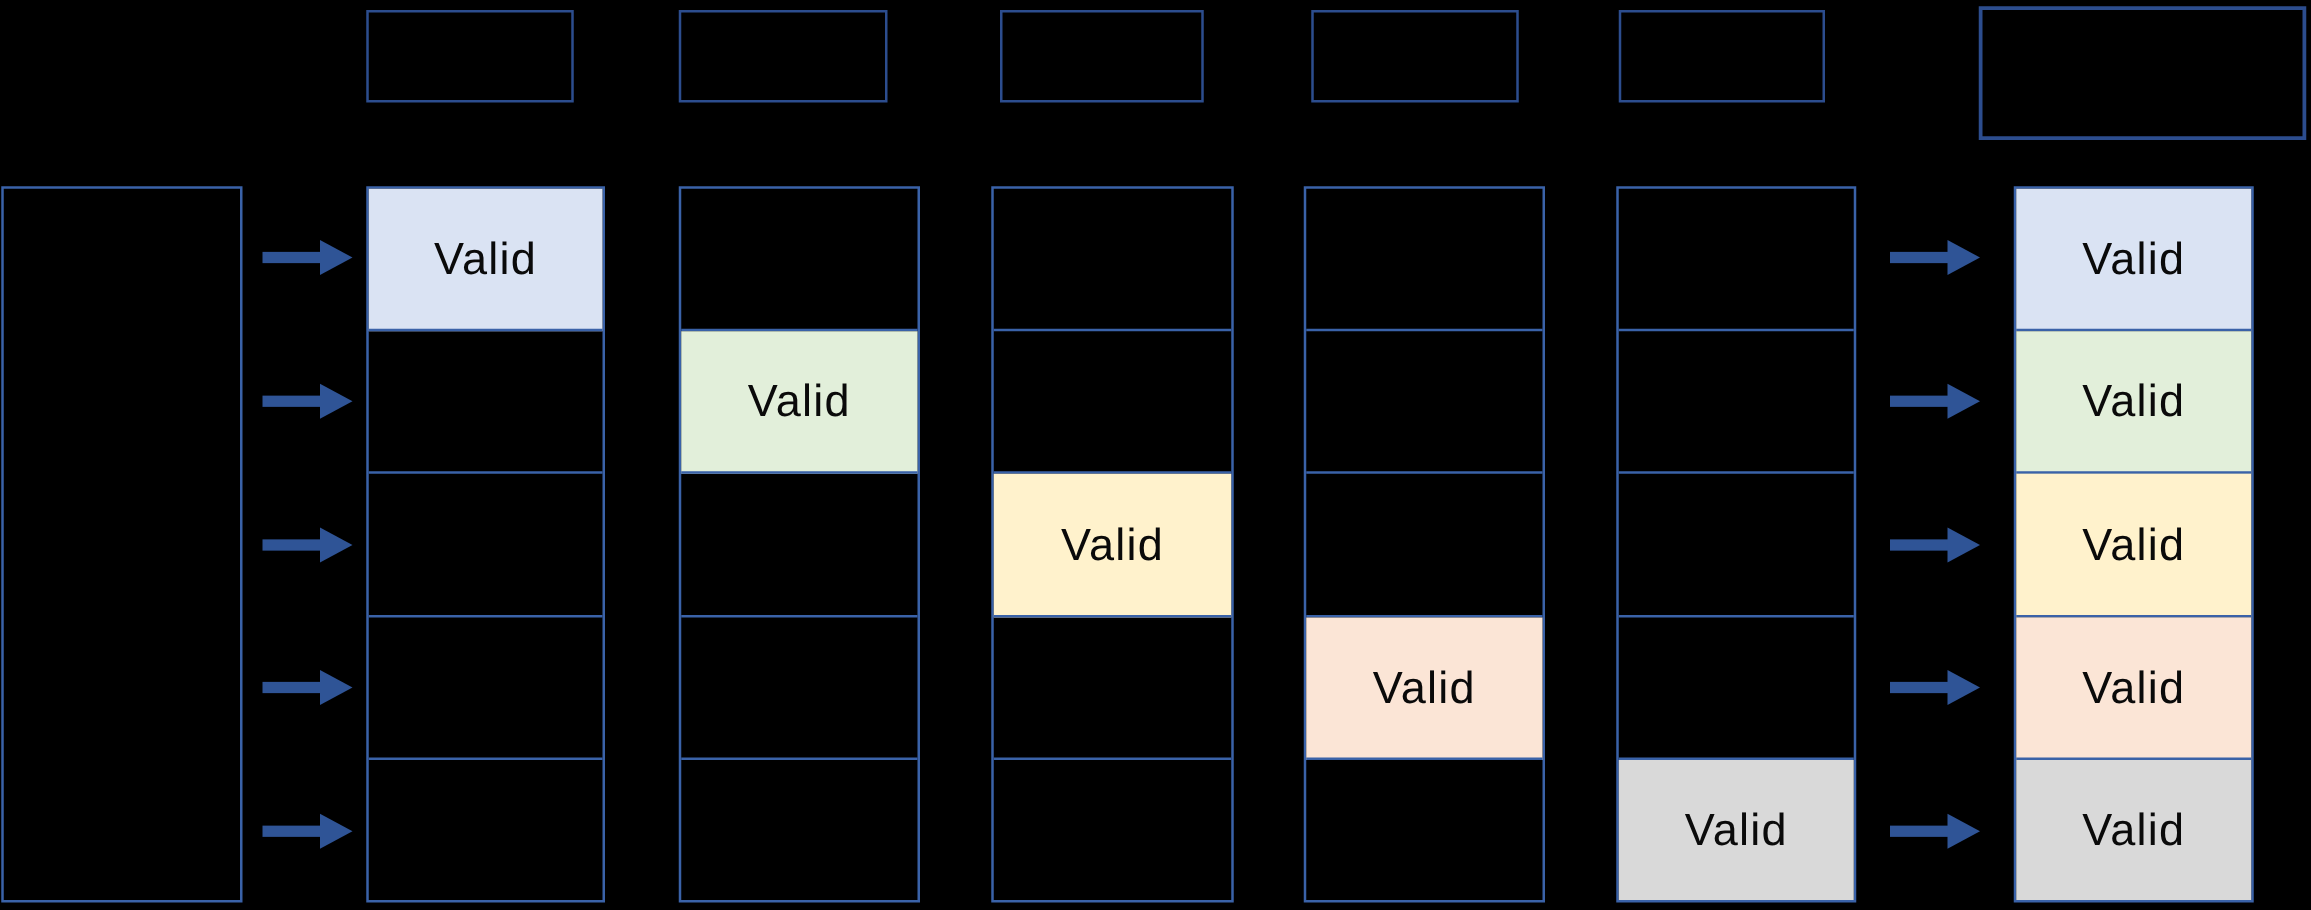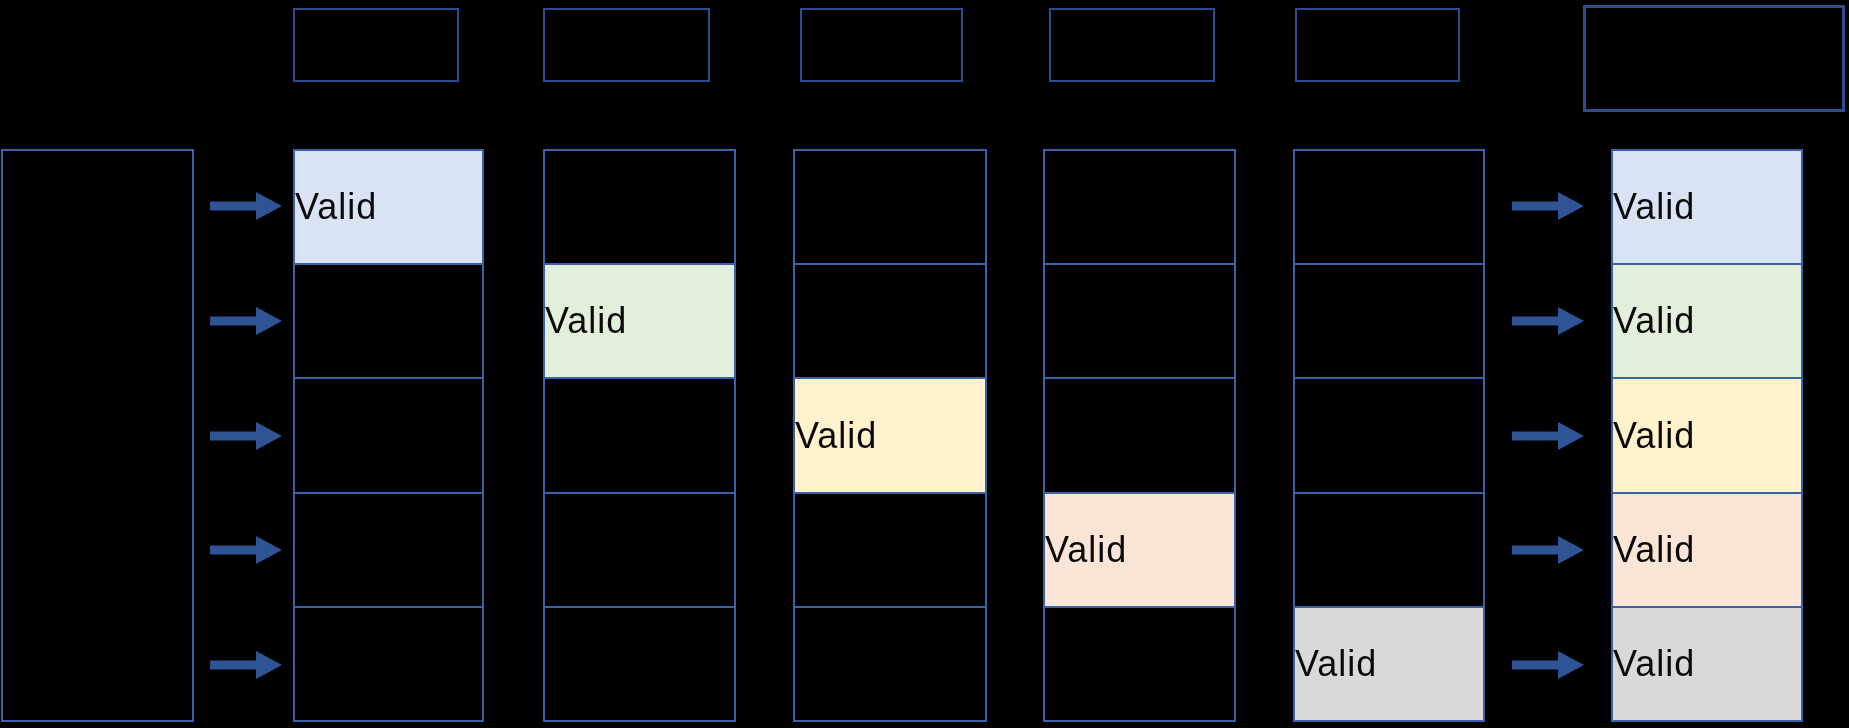--- a/index.html
+++ b/index.html
@@ -25,21 +25,21 @@
     display: flex;
     flex-direction: column;
     border: 2px solid #3A62A8;
     background: #000;
   }
   .grid-cell {
     flex: 1 1 0;
     border-bottom: 2px solid #3A62A8;
     display: flex;
     align-items: center;
-    justify-content: flex-start;
+    justify-content: center;
   }
   .grid-cell:last-child { border-bottom: none; }
   .valid-label {
     font-size: 36px;
     color: #0a0a0a;
     letter-spacing: 1px;
   }
   .arrow { position: absolute; }
   .arrow .shaft {
     position: absolute;

